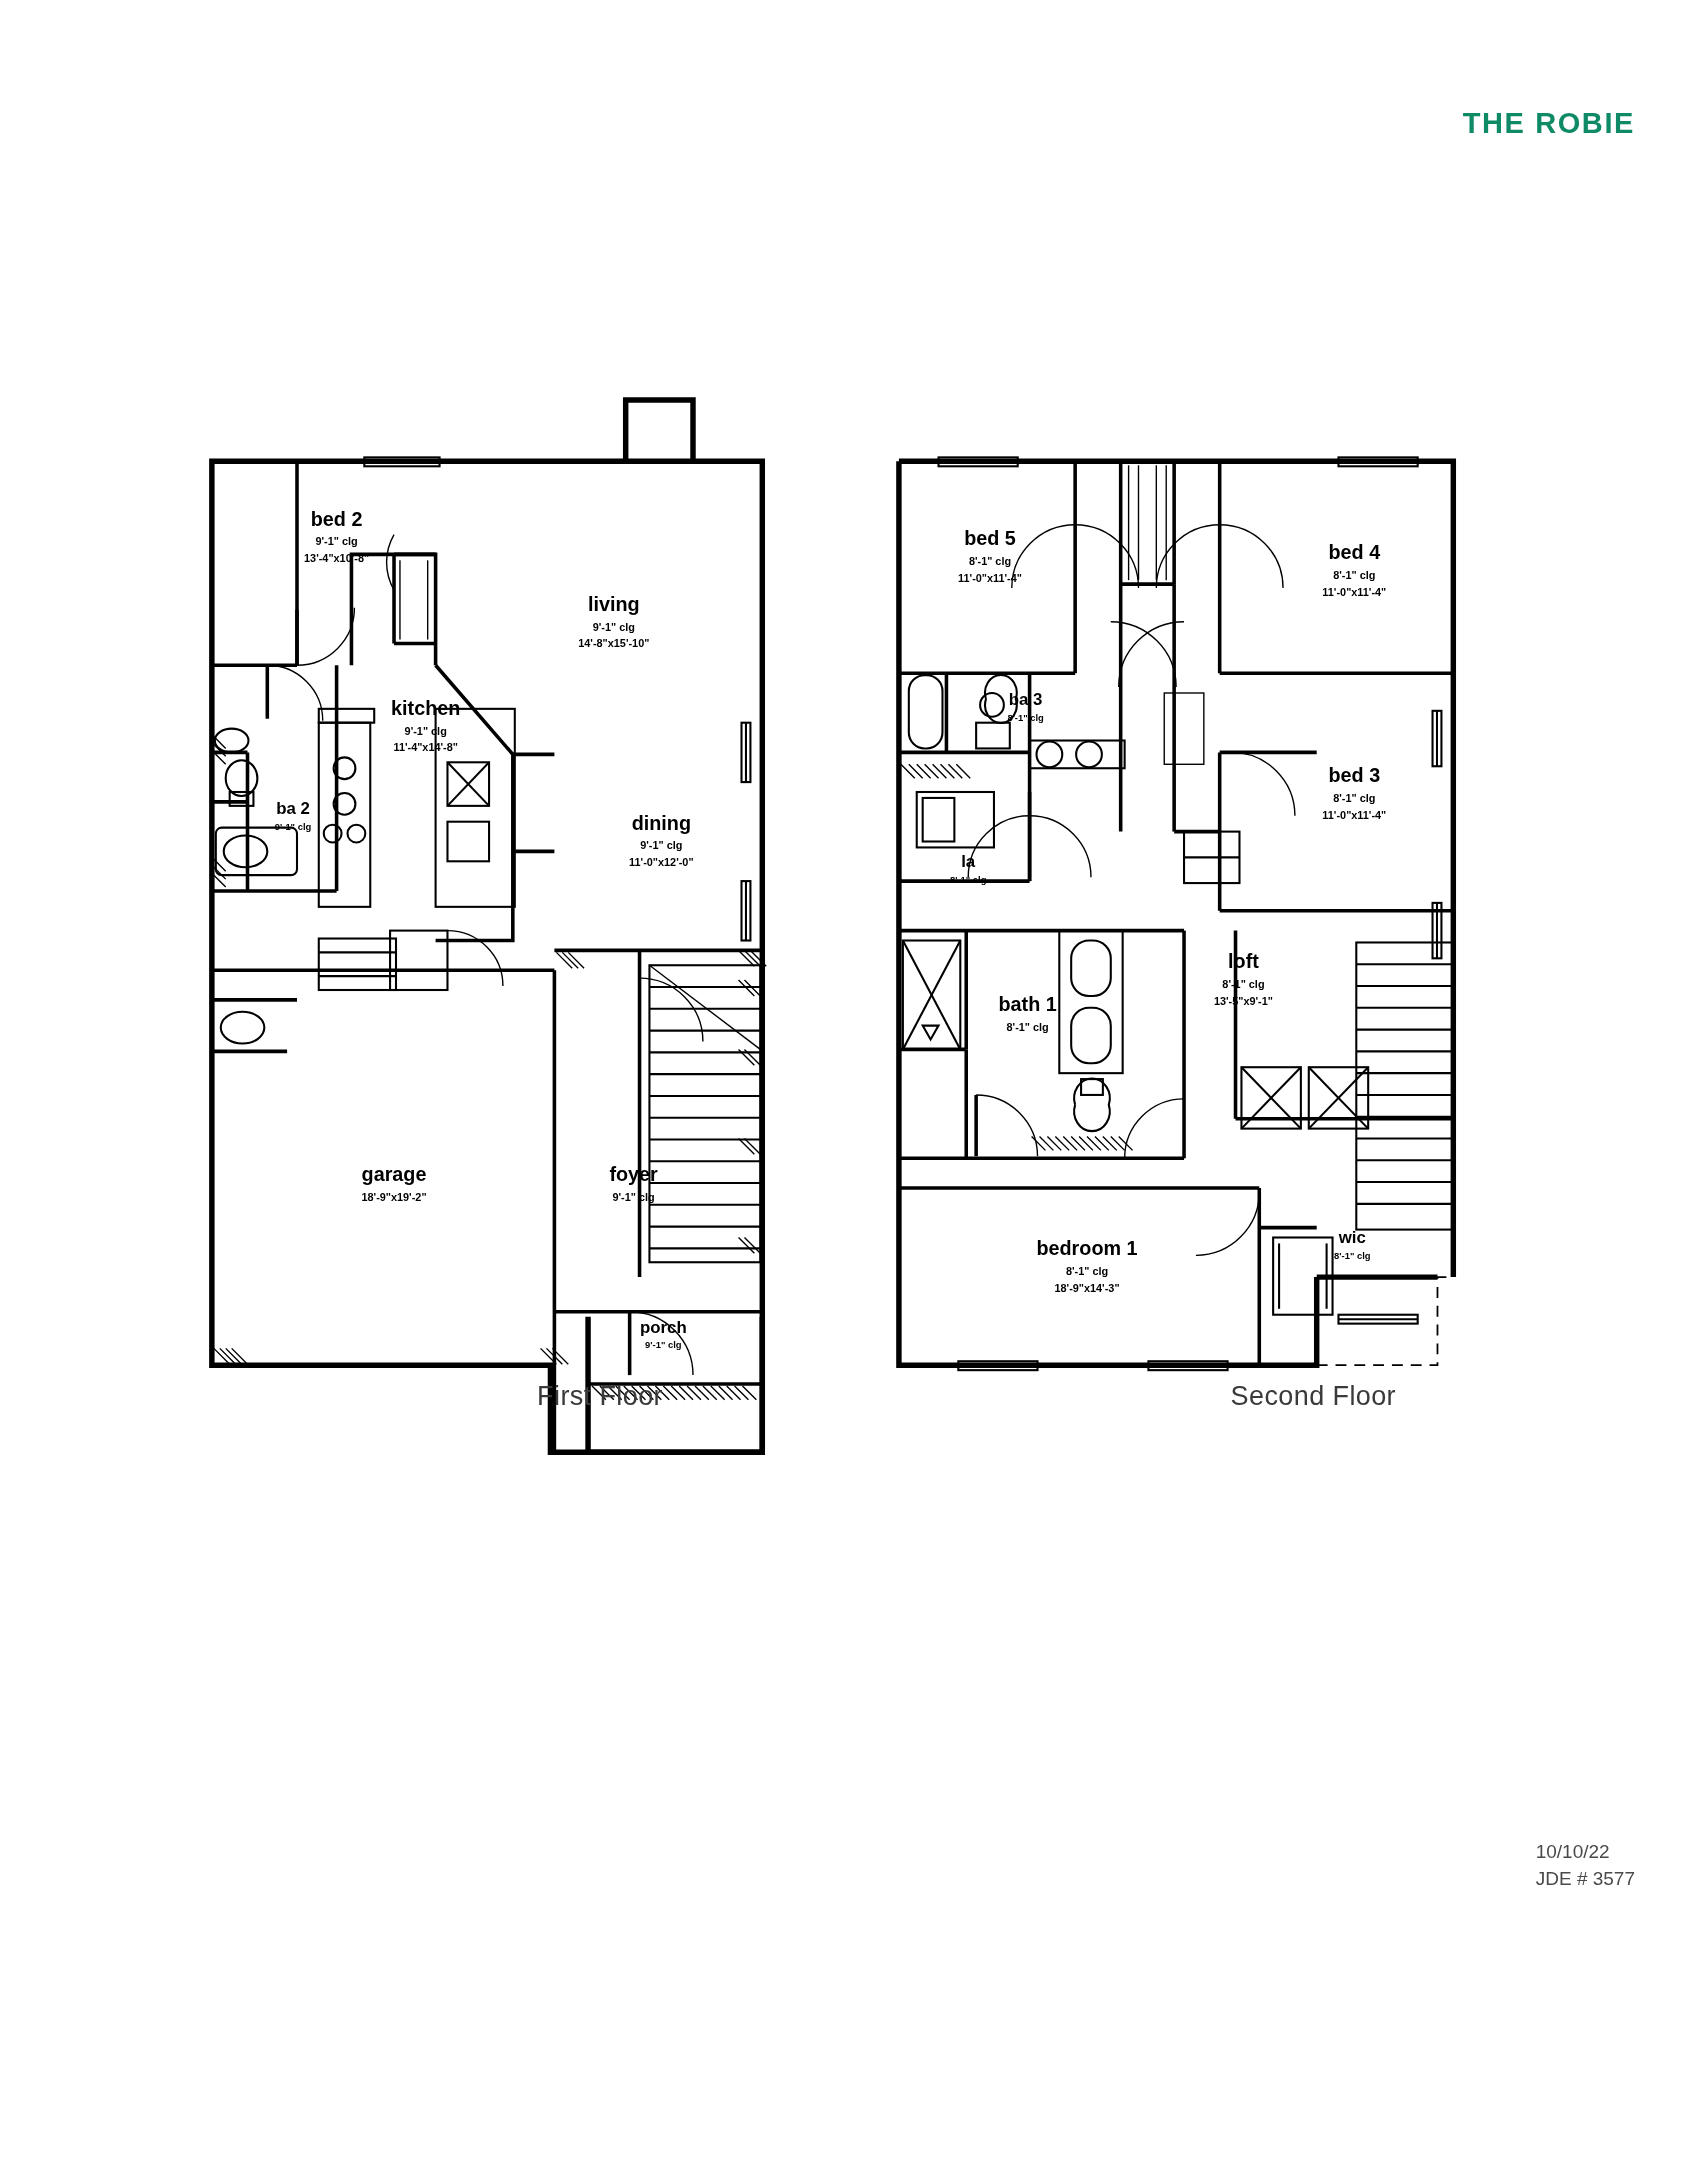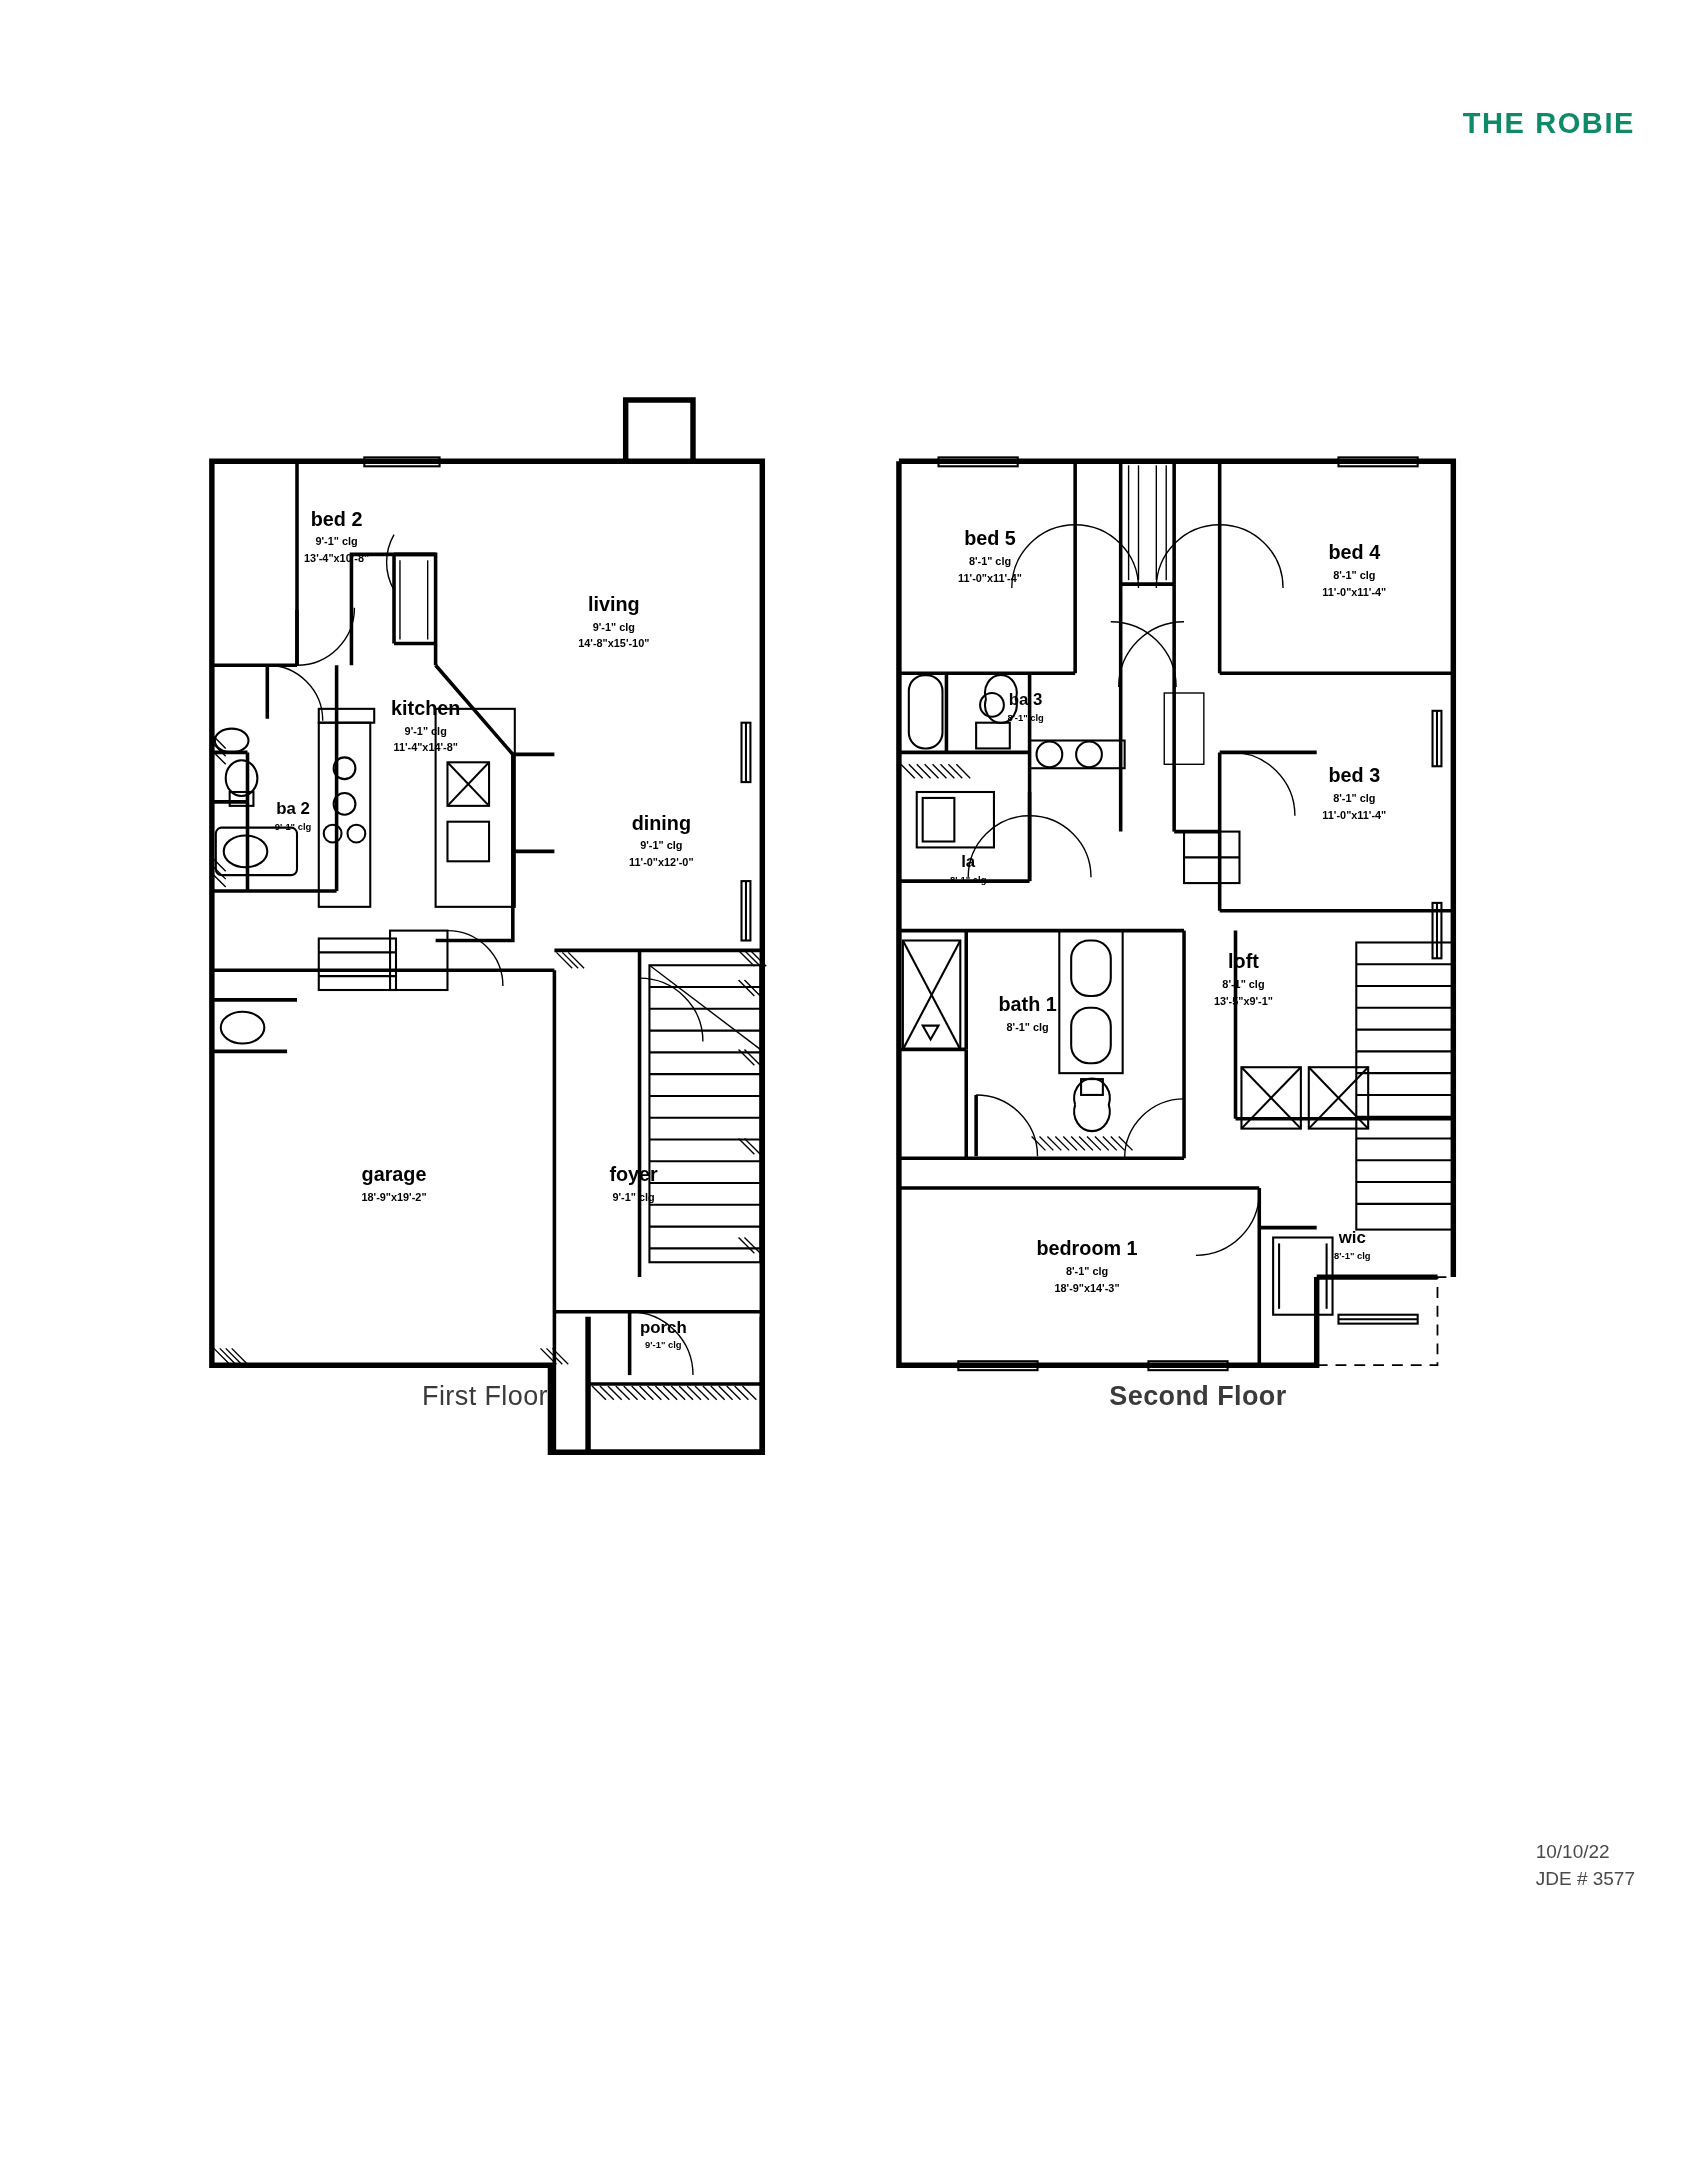--- a/index.html
+++ b/index.html
@@ -28,24 +28,24 @@
     line-height:1.45;
   }
   #footer div{white-space:nowrap;}
 
   .floor-caption{
     position:absolute;
     font-size:27px;
     color:#3a3a3a;
     letter-spacing:0.4px;
     white-space:nowrap;
-    text-align:center;
+    text-align:right;
   }
   #caption-first{ left:307px; top:1381px; width:356px;}
-  #caption-second{ left:1000px; top:1381px; width:396px;font-weight:bold;}
+  #caption-second{ left:1000px; top:1381px; width:396px;}
 
   svg{position:absolute;left:0;top:0;}
   .w  {fill:none;stroke:#000;stroke-width:5.5;}     
   .wi {fill:none;stroke:#000;stroke-width:3.6;}     
   .th {fill:none;stroke:#000;stroke-width:2.1;}     
   .tt {fill:none;stroke:#000;stroke-width:1.4;}     
   .dash{fill:none;stroke:#000;stroke-width:1.8;stroke-dasharray:11 8;}
 
   .rlabel{font-family:"Liberation Sans", sans-serif;text-anchor:middle;fill:#000;}
   .rname{font-size:20px;font-weight:700;}

